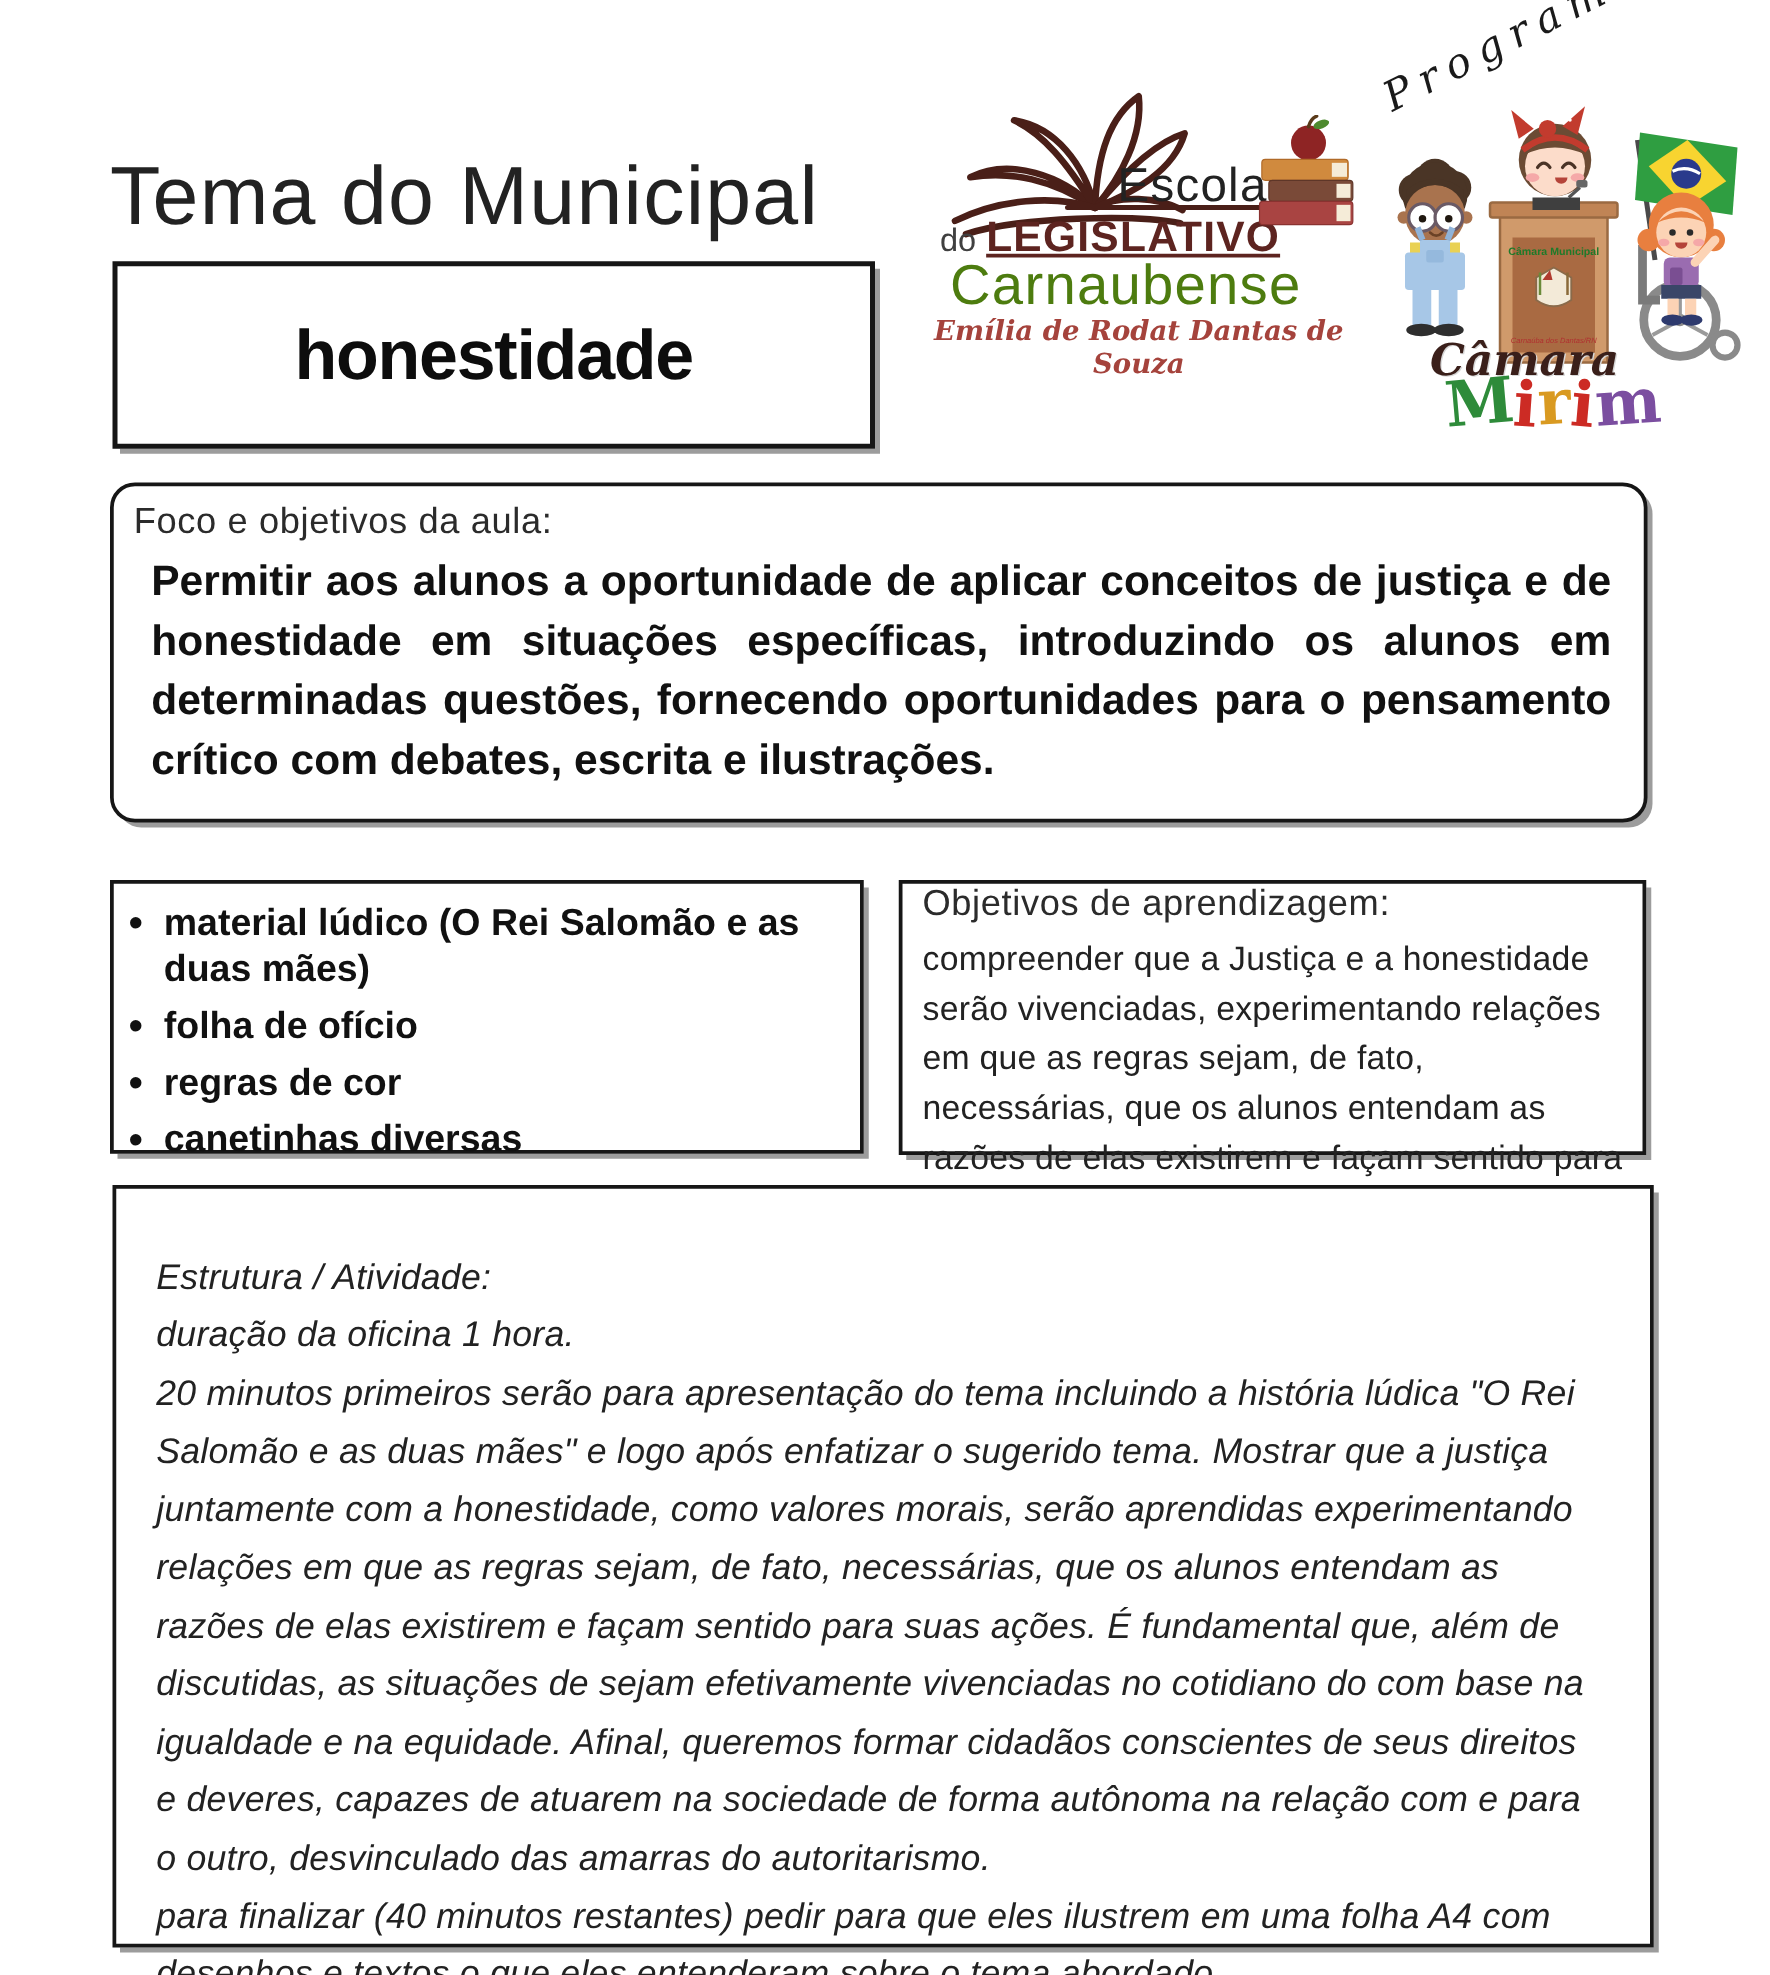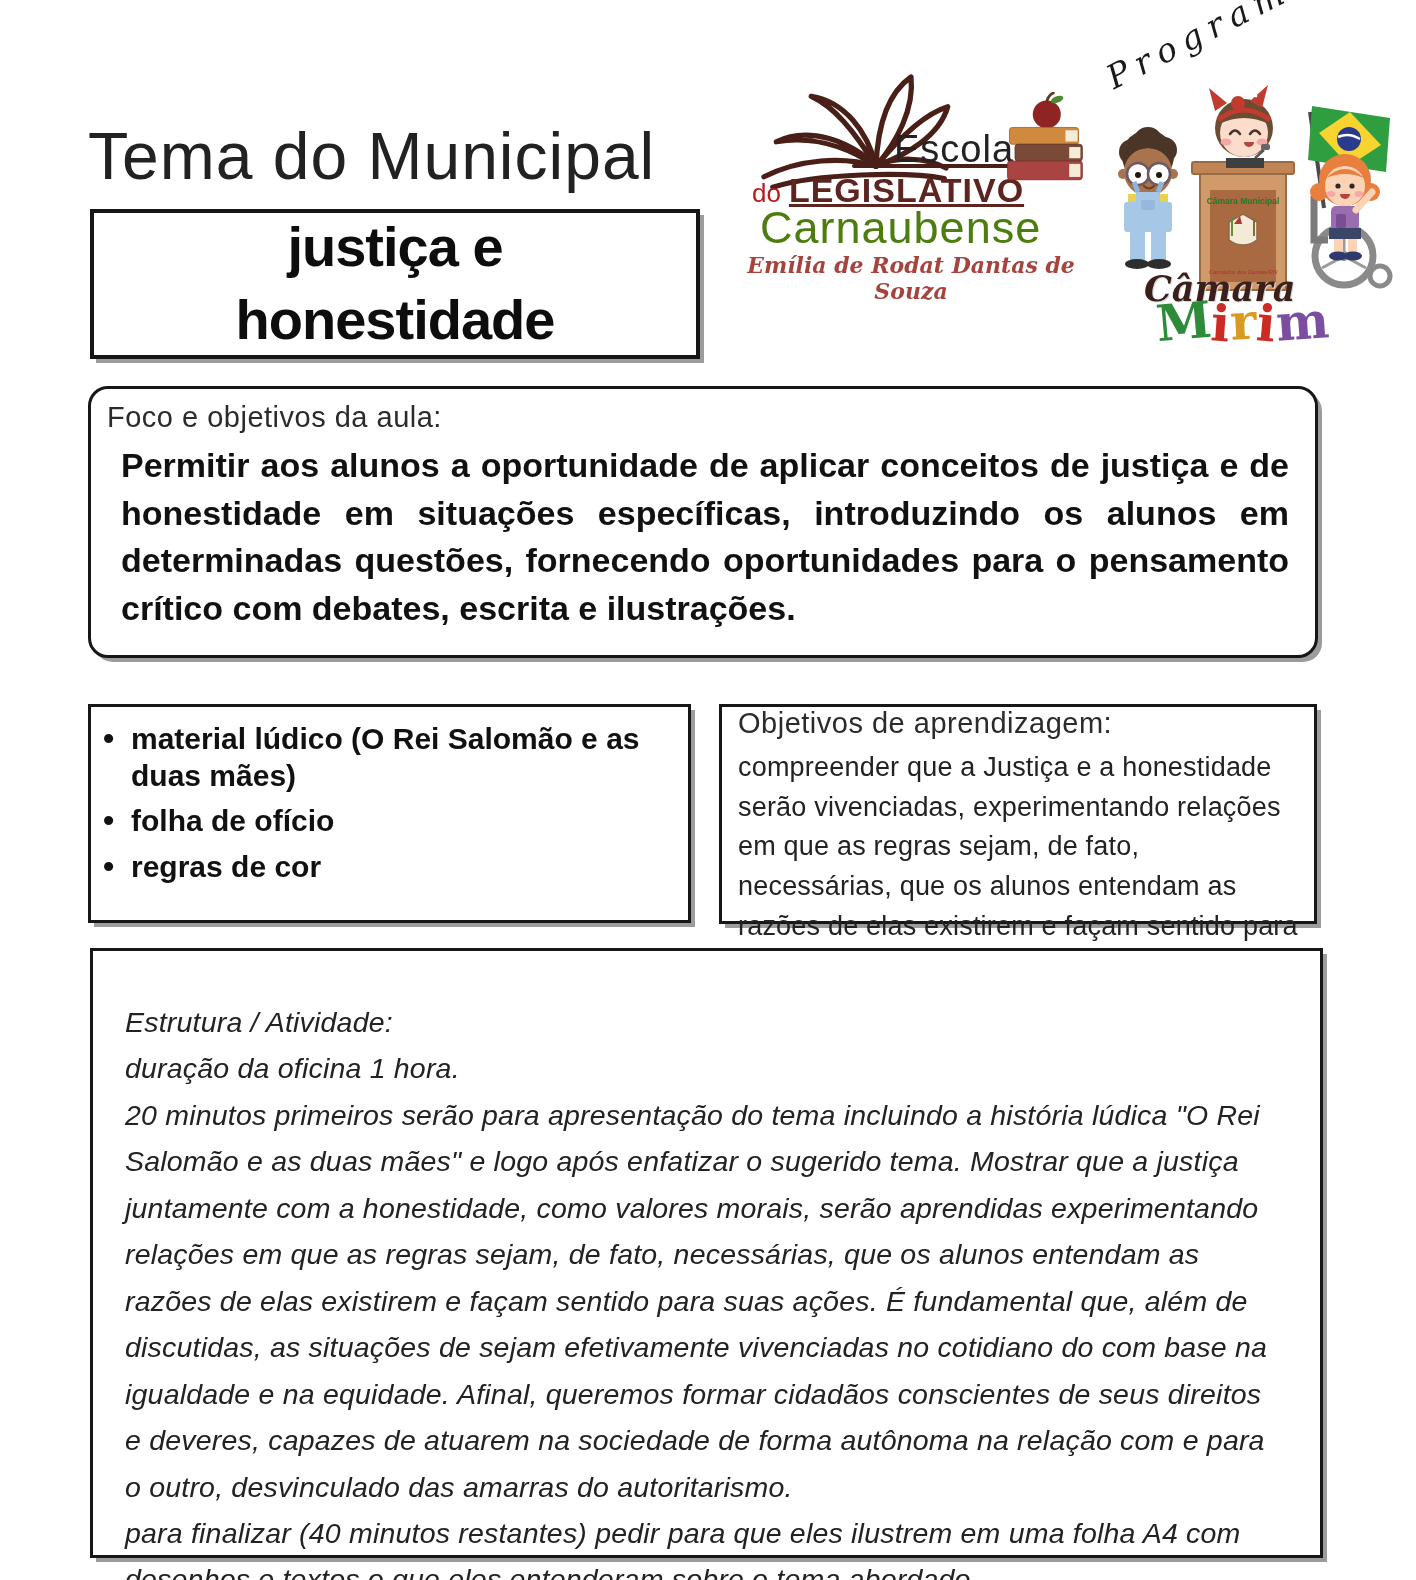--- a/index.html
+++ b/index.html
@@ -91,21 +91,21 @@
   .escola-logo{left:724px;top:50px;width:374px;height:245px;}
   .escola-book{left:10px;top:6px;}
   .escola-word{
     left:170px;top:78px;
     font-size:38px;color:#222;letter-spacing:1px;
   }
   .escola-rule{
     left:128px;top:114px;width:212px;height:4px;background:#4a1f18;border-radius:2px;
   }
   .escola-line2{left:28px;top:121px;white-space:nowrap;}
-  .escola-line2 .do{font-size:26px;color:#b91c1c;margin-right:8px;}
+  .escola-line2 .do{font-size:26px;color:#404040;margin-right:8px;}
   .escola-line2 .leg{font-size:34px;font-weight:800;color:#5d2420;letter-spacing:1px;text-decoration:underline;}
   .escola-line3{
     left:36px;top:152px;
     font-size:45px;color:#4d7c0f;letter-spacing:1px;
   }
   .escola-line4{
     left:0;top:202px;width:374px;text-align:center;
     font-family:"DejaVu Serif", serif;font-style:italic;font-weight:700;
     font-size:22px;color:#a5433c;
   }
@@ -137,21 +137,20 @@
   .mirim-word .c2{color:#d99a21;transform:rotate(-3deg);}
   .mirim-word .c3{color:#cc2b24;transform:rotate(5deg) translateY(2px);}
   .mirim-word .c4{color:#7b4ea0;transform:rotate(-4deg);}
 </style>
 </head>
 <body>
 
 <div class="abs page-title">Tema do Municipal</div>
 
 <div class="abs frame theme-box">
-  <div class="theme-line">justiça e</div>
   <div class="theme-line">honestidade</div>
 </div>
 
 <div class="abs escola-logo">
   <svg class="abs escola-book" width="235" height="140" viewBox="0 0 240 160">
     <g fill="#ffffff" stroke="#4a1f18" stroke-width="6" stroke-linejoin="round">
       <path d="M148,126 C110,100 70,92 34,98 C70,80 118,96 148,126 Z"></path>
       <path d="M148,126 C122,84 100,58 74,46 C112,52 138,86 148,126 Z"></path>
       <path d="M148,126 C150,76 162,42 188,24 C192,60 172,98 148,126 Z"></path>
       <path d="M148,126 C176,92 204,66 230,58 C220,92 184,112 148,126 Z"></path>
@@ -281,20 +280,21 @@
 <div class="abs frame focus-box">
   <div class="box-heading">Foco e objetivos da aula:</div>
   <div class="focus-body">Permitir aos alunos a oportunidade de aplicar conceitos de justiça e de honestidade em situações específicas, introduzindo os alunos em determinadas questões, fornecendo oportunidades para o pensamento crítico com debates, escrita e ilustrações.</div>
 </div>
 
 <div class="abs frame materials-box">
   <ul class="materials-list">
     <li>material lúdico (O Rei Salomão e as duas mães)</li>
     <li>folha de ofício</li>
     <li>regras de cor</li>
+    <li>canetinhas diversas</li>
   </ul>
 </div>
 
 <div class="abs frame objectives-box">
   <div class="box-heading">Objetivos de aprendizagem:</div>
   <div class="objectives-body">compreender que a Justiça e a honestidade serão vivenciadas, experimentando relações em que as regras sejam, de fato, necessárias, que os alunos entendam as razões de elas existirem e façam sentido para as suas ações.</div>
 </div>
 
 <div class="abs frame structure-box">
   <div class="structure-text">Estrutura / Atividade:</div>

